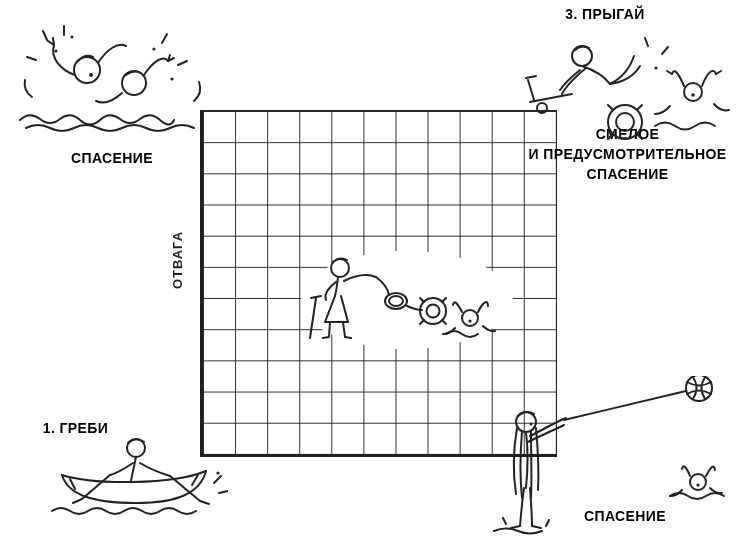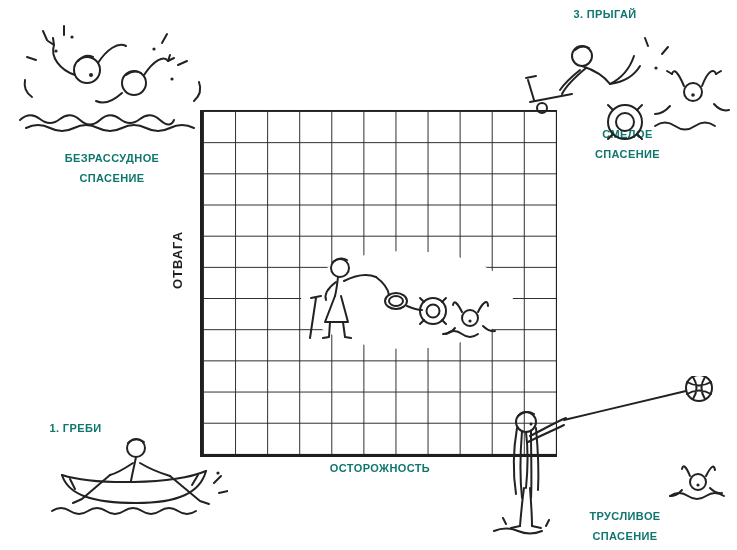--- a/index.html
+++ b/index.html
@@ -1,22 +1,22 @@
 <!DOCTYPE html>
 <html><head>
 <meta charset="utf-8">
 <style>
   html,body{margin:0;padding:0;background:#fff;}
   .canvas{
     position:relative;width:737px;height:550px;background:#fff;overflow:hidden;
     font-family:"Liberation Sans",sans-serif;color:#1f1f1f;
   }
   .cap{
-    position:absolute;text-align:center;font-weight:700;font-size:11px;
-    letter-spacing:.4px;line-height:20px;text-transform:uppercase;color:#0f766e;
+    position:absolute;text-align:center;font-weight:700;font-size:14px;
+    letter-spacing:.4px;line-height:20px;text-transform:uppercase;color:#000000;
   }
   .grid{
     position:absolute;left:200px;top:110px;width:357px;height:347px;box-sizing:border-box;
     border-left:3px solid #1f1f1f;border-bottom:3px solid #1f1f1f;
     border-top:1.5px solid #1f1f1f;border-right:1.5px solid #1f1f1f;
     background-image:
       linear-gradient(to right,#2a2a2a 1.4px,transparent 1.4px),
       linear-gradient(to bottom,#2a2a2a 1.4px,transparent 1.4px);
     background-size:calc(100%/11) calc(100%/11);
   }
@@ -31,35 +31,33 @@
   svg *{vector-effect:non-scaling-stroke;}
 </style>
 </head>
 <body>
 
 <div class="canvas">
 
   <div class="grid"></div>
 
   <div class="yaxis">ОТВАГА</div>
-  <div class="cap" style="left:300px;top:458px;width:160px;">ОСТОРОЖНОСТЬ</div>
 
   <div class="cap" style="left:548px;top:4px;width:114px;">3. ПРЫГАЙ</div>
   <div class="cap" style="left:28px;top:418px;width:95px;">1. ГРЕБИ</div>
 
   <div class="cap" style="left:28px;top:148px;width:168px;">
-    <div>БЕЗРАССУДНОЕ</div>
     <div>СПАСЕНИЕ</div>
   </div>
   <div class="cap" style="left:518px;top:124px;width:219px;">
     <div>СМЕЛОЕ</div>
+    <div>И ПРЕДУСМОТРИТЕЛЬНОЕ</div>
     <div>СПАСЕНИЕ</div>
   </div>
   <div class="cap" style="left:544px;top:506px;width:162px;">
-    <div>ТРУСЛИВОЕ</div>
     <div>СПАСЕНИЕ</div>
   </div>
 
   <div class="ill" style="left:12px;top:25px;">
     <svg width="200" height="122" viewBox="0 0 200 122" fill="none" stroke="#222" stroke-width="2" stroke-linecap="round" stroke-linejoin="round">
       <path d="M8,95 q10,-9 20,-1 t20,0 t20,1 t20,0 t20,-1 t20,0 t20,1 t14,0"></path>
       <path d="M14,103 q12,-6 24,0 t24,0 t24,0 t24,0 t24,0 t24,0 t24,0"></path>
       <circle cx="75" cy="45" r="13"></circle>
       <path d="M66,36 q7,-8 15,-4"></path>
       <circle cx="79" cy="50" r="2" fill="#222" stroke="none"></circle>

